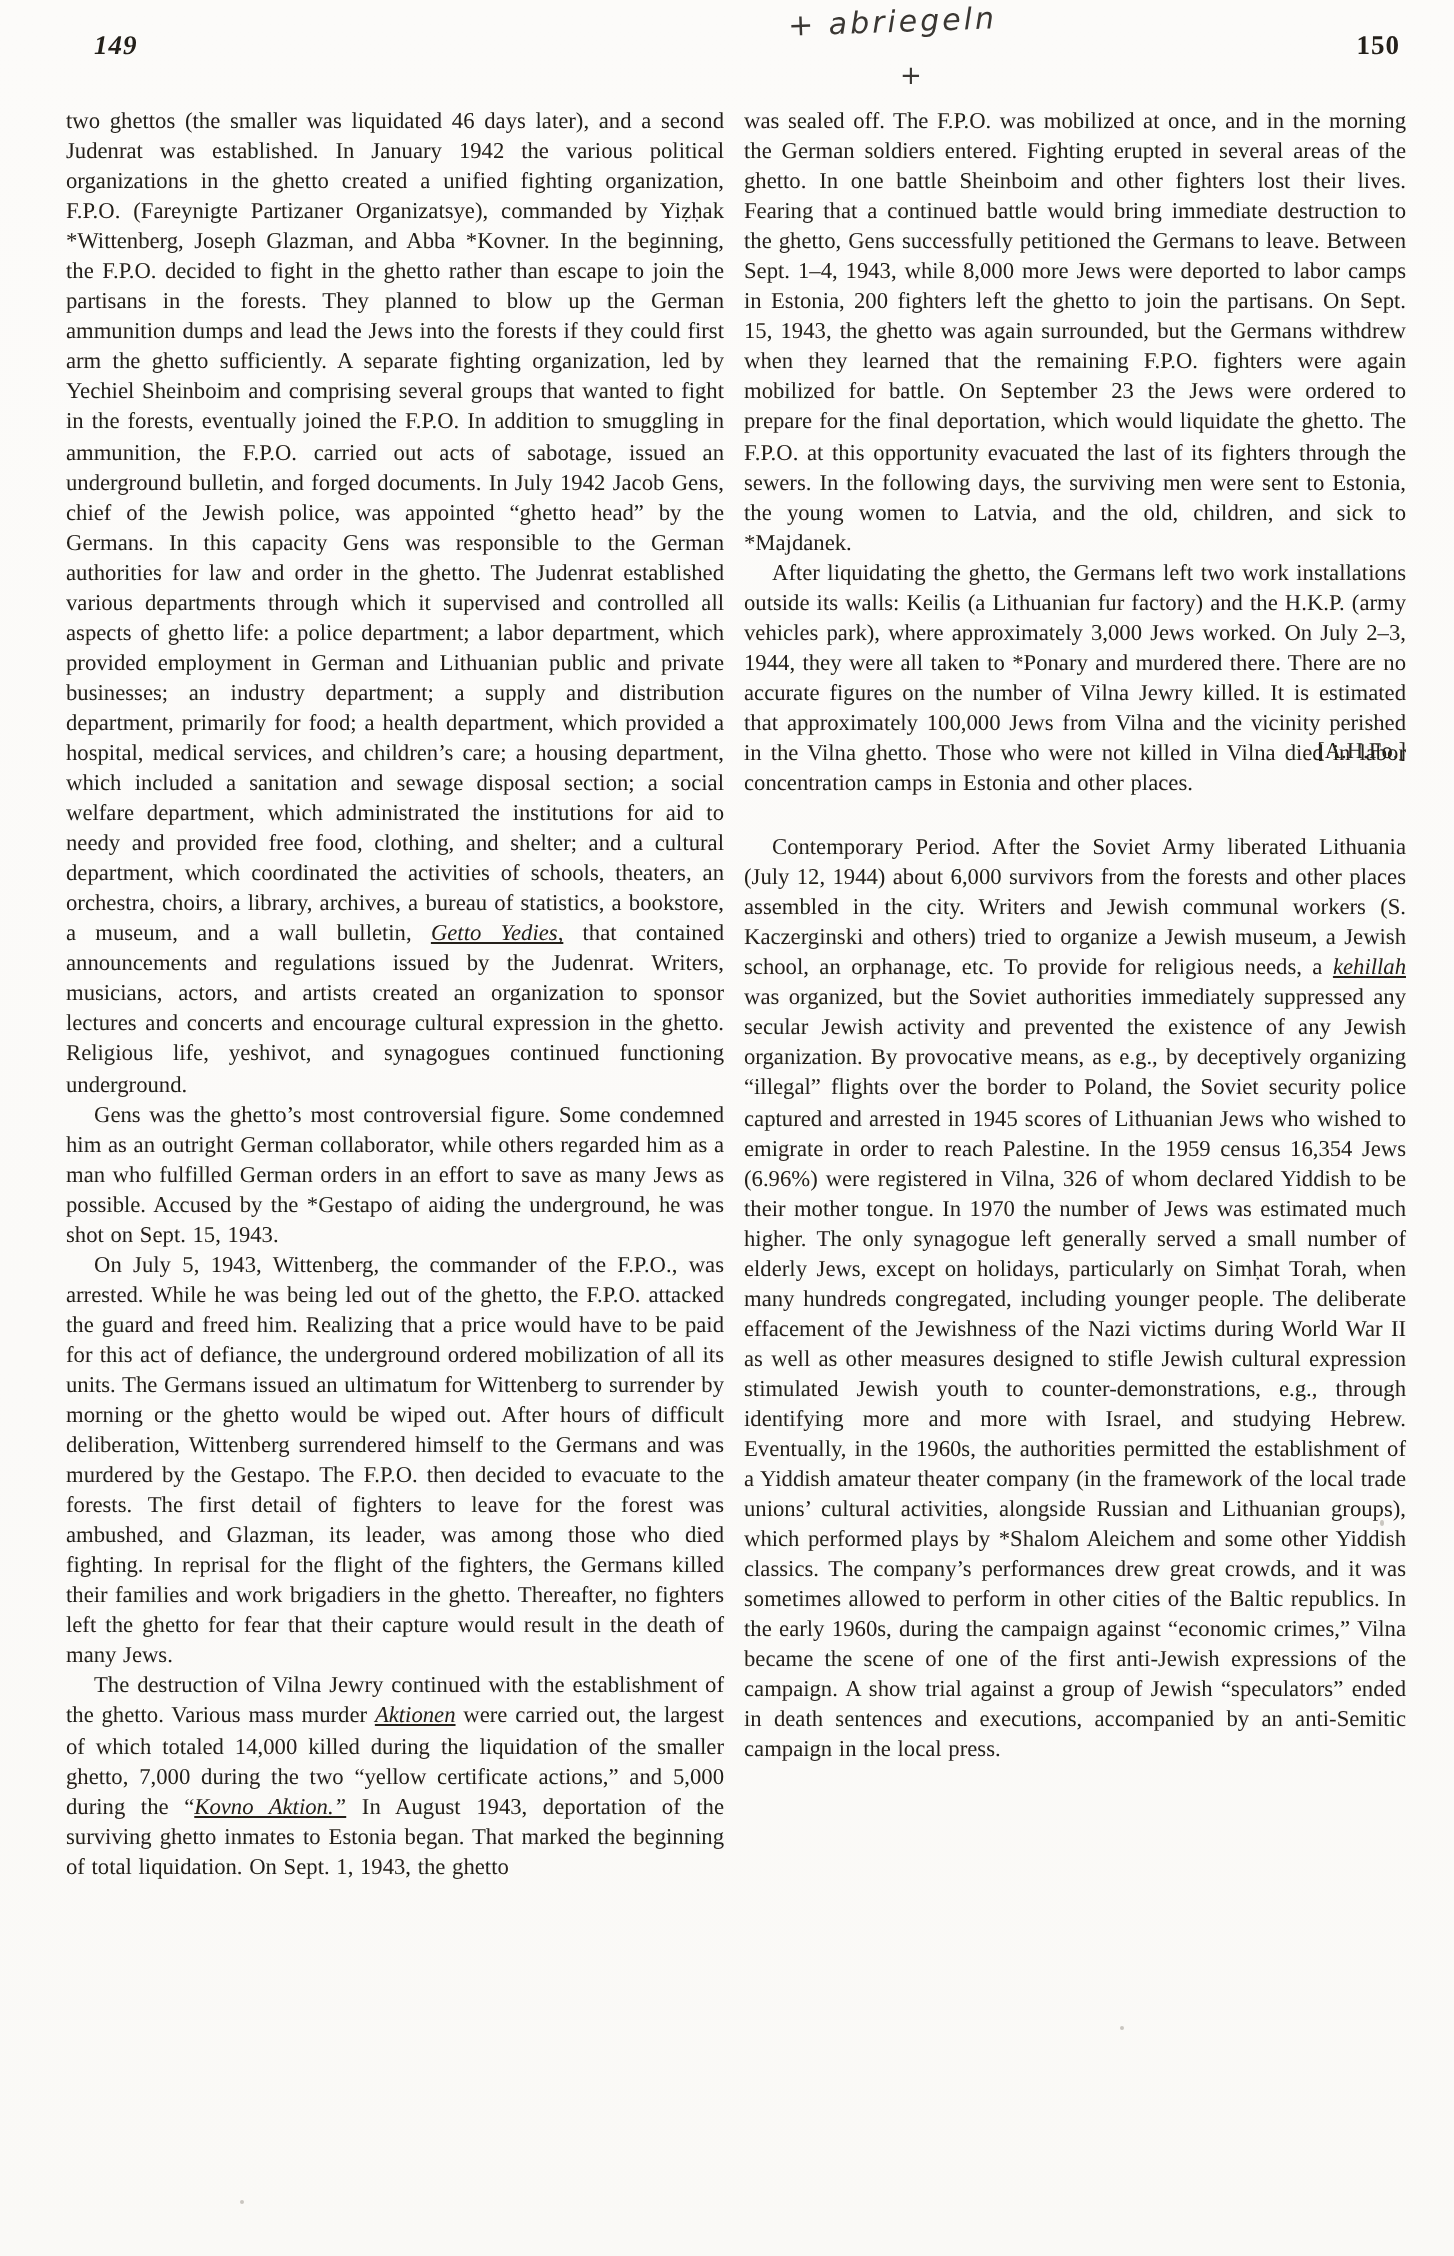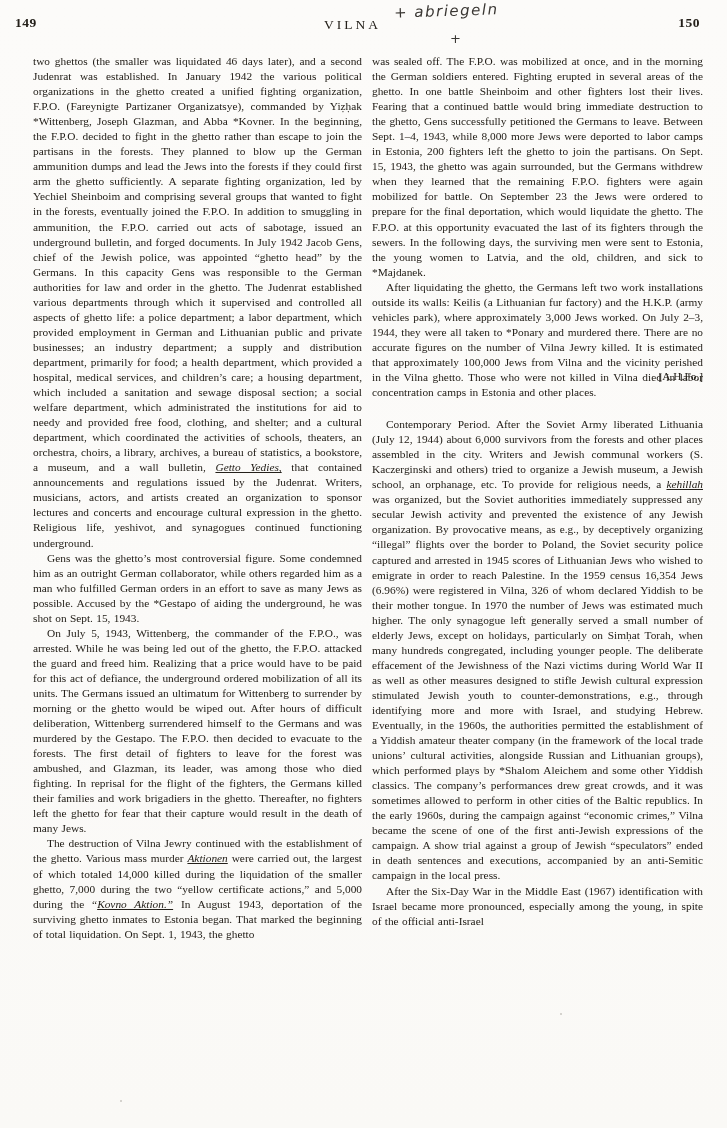--- a/index.html
+++ b/index.html
@@ -14,21 +14,21 @@
   #page {
     position: absolute; inset: 0;
     background: linear-gradient(180deg, #fcfbf9 0%, #fbfaf8 60%, #faf9f6 100%);
   }
   
   .pagenum {
     position: absolute; top: 15px;
     font-size: 13.5px; font-weight: bold; letter-spacing: 0.5px;
     color: #24201a;
   }
-  #pn-left { left: 15px; }
+  #pn-left { left: 47px; font-style: italic; }
   #pn-right { right: 27px; }
   #running-title {
     position: absolute; top: 17px; left: 0; right: 22px;
     text-align: center;
     font-size: 13.5px; letter-spacing: 3px;
     color: #24201a;
   }
   
   #handwriting {
     position: absolute; left: 394px; top: 2px;
@@ -63,38 +63,36 @@
   
   .speck { position: absolute; background: #c9c6c0; border-radius: 50%; }
 </style>
 </head>
 <body>
 
 <div id="page">
 
   <span id="pn-left" class="pagenum">149</span>
 
-  <div id="running-title">VILNA</div>
 
   <span id="pn-right" class="pagenum">150</span>
 
   <div id="handwriting">+ abriegeln</div>
 
   <div id="plus-mark">+</div>
 
   <div id="col-left" class="col">
       <p class="para"><span>two ghettos (the smaller was liquidated 46 days later), and a second Judenrat was established. In January 1942 the various political organizations in the ghetto created a unified fighting organization, F.P.O. (Fareynigte Partizaner Organizatsye), commanded by Yiẓḥak *Wittenberg, Joseph Glazman, and Abba *Kovner. In the beginning, the F.P.O. decided to fight in the ghetto rather than escape to join the partisans in the forests. They planned to blow up the German ammunition dumps and lead the Jews into the forests if they could first arm the ghetto sufficiently. A separate fighting organization, led by Yechiel Sheinboim and comprising several groups that wanted to fight in the forests, eventually joined the F.P.O. In addition to smuggling in ammunition, the F.P.O. carried out acts of sabotage, issued an underground bulletin, and forged documents. In July 1942 Jacob Gens, chief of the Jewish police, was appointed “ghetto head” by the Germans. In this capacity Gens was responsible to the German authorities for law and order in the ghetto. The Judenrat established various departments through which it supervised and controlled all aspects of ghetto life: a police department; a labor department, which provided employment in German and Lithuanian public and private businesses; an industry department; a supply and distribution department, primarily for food; a health department, which provided a hospital, medical services, and children’s care; a housing department, which included a sanitation and sewage disposal section; a social welfare department, which administrated the institutions for aid to needy and provided free food, clothing, and shelter; and a cultural department, which coordinated the activities of schools, theaters, an orchestra, choirs, a library, archives, a bureau of statistics, a bookstore, a museum, and a wall bulletin, </span><span class="it">Getto Yedies,</span><span> that contained announcements and regulations issued by the Judenrat. Writers, musicians, actors, and artists created an organization to sponsor lectures and concerts and encourage cultural expression in the ghetto. Religious life, yeshivot, and synagogues continued functioning underground.</span></p>
       <p class="para indent"><span>Gens was the ghetto’s most controversial figure. Some condemned him as an outright German collaborator, while others regarded him as a man who fulfilled German orders in an effort to save as many Jews as possible. Accused by the *Gestapo of aiding the underground, he was shot on Sept. 15, 1943.</span></p>
       <p class="para indent"><span>On July 5, 1943, Wittenberg, the commander of the F.P.O., was arrested. While he was being led out of the ghetto, the F.P.O. attacked the guard and freed him. Realizing that a price would have to be paid for this act of defiance, the underground ordered mobilization of all its units. The Germans issued an ultimatum for Wittenberg to surrender by morning or the ghetto would be wiped out. After hours of difficult deliberation, Wittenberg surrendered himself to the Germans and was murdered by the Gestapo. The F.P.O. then decided to evacuate to the forests. The first detail of fighters to leave for the forest was ambushed, and Glazman, its leader, was among those who died fighting. In reprisal for the flight of the fighters, the Germans killed their families and work brigadiers in the ghetto. Thereafter, no fighters left the ghetto for fear that their capture would result in the death of many Jews.</span></p>
       <p class="para indent"><span>The destruction of Vilna Jewry continued with the establishment of the ghetto. Various mass murder </span><span class="it">Aktionen</span><span> were carried out, the largest of which totaled 14,000 killed during the liquidation of the smaller ghetto, 7,000 during the two “yellow certificate actions,” and 5,000 during the “</span><span class="it">Kovno Aktion.”</span><span> In August 1943, deportation of the surviving ghetto inmates to Estonia began. That marked the beginning of total liquidation. On Sept. 1, 1943, the ghetto</span></p>
     </div>
 
   <div id="col-right" class="col">
       <p class="para"><span>was sealed off. The F.P.O. was mobilized at once, and in the morning the German soldiers entered. Fighting erupted in several areas of the ghetto. In one battle Sheinboim and other fighters lost their lives. Fearing that a continued battle would bring immediate destruction to the ghetto, Gens successfully petitioned the Germans to leave. Between Sept. 1–4, 1943, while 8,000 more Jews were deported to labor camps in Estonia, 200 fighters left the ghetto to join the partisans. On Sept. 15, 1943, the ghetto was again surrounded, but the Germans withdrew when they learned that the remaining F.P.O. fighters were again mobilized for battle. On September 23 the Jews were ordered to prepare for the final deportation, which would liquidate the ghetto. The F.P.O. at this opportunity evacuated the last of its fighters through the sewers. In the following days, the surviving men were sent to Estonia, the young women to Latvia, and the old, children, and sick to *Majdanek.</span></p>
       <p class="para indent"><span>After liquidating the ghetto, the Germans left two work installations outside its walls: Keilis (a Lithuanian fur factory) and the H.K.P. (army vehicles park), where approximately 3,000 Jews worked. On July 2–3, 1944, they were all taken to *Ponary and murdered there. There are no accurate figures on the number of Vilna Jewry killed. It is estimated that approximately 100,000 Jews from Vilna and the vicinity perished in the Vilna ghetto. Those who were not killed in Vilna died in labor concentration camps in Estonia and other places.</span><span class="sig">[A.H.Fo.]</span></p>
       <p class="para indent space-before"><span class="bd">Contemporary Period.</span><span> After the Soviet Army liberated Lithuania (July 12, 1944) about 6,000 survivors from the forests and other places assembled in the city. Writers and Jewish communal workers (S. Kaczerginski and others) tried to organize a Jewish museum, a Jewish school, an orphanage, etc. To provide for religious needs, a </span><span class="it">kehillah</span><span> was organized, but the Soviet authorities immediately suppressed any secular Jewish activity and prevented the existence of any Jewish organization. By provocative means, as e.g., by deceptively organizing “illegal” flights over the border to Poland, the Soviet security police captured and arrested in 1945 scores of Lithuanian Jews who wished to emigrate in order to reach Palestine. In the 1959 census 16,354 Jews (6.96%) were registered in Vilna, 326 of whom declared Yiddish to be their mother tongue. In 1970 the number of Jews was estimated much higher. The only synagogue left generally served a small number of elderly Jews, except on holidays, particularly on Simḥat Torah, when many hundreds congregated, including younger people. The deliberate effacement of the Jewishness of the Nazi victims during World War II as well as other measures designed to stifle Jewish cultural expression stimulated Jewish youth to counter-demonstrations, e.g., through identifying more and more with Israel, and studying Hebrew. Eventually, in the 1960s, the authorities permitted the establishment of a Yiddish amateur theater company (in the framework of the local trade unions’ cultural activities, alongside Russian and Lithuanian groups), which performed plays by *Shalom Aleichem and some other Yiddish classics. The company’s performances drew great crowds, and it was sometimes allowed to perform in other cities of the Baltic republics. In the early 1960s, during the campaign against “economic crimes,” Vilna became the scene of one of the first anti-Jewish expressions of the campaign. A show trial against a group of Jewish “speculators” ended in death sentences and executions, accompanied by an anti-Semitic campaign in the local press.</span></p>
-      <p class="para indent"><span>After the Six-Day War in the Middle East (1967) identification with Israel became more pronounced, especially among the young, in spite of the official anti-Israel</span></p>
     </div>
 
   <span class="speck" style="left:120px; top:1100px; width:2px; height:2px;"></span>
   <span class="speck" style="left:560px; top:1013px; width:2px; height:2px;"></span>
   <span class="speck" style="left:690px; top:760px; width:2px; height:3px;"></span>
 </div>
 
 </body></html>

